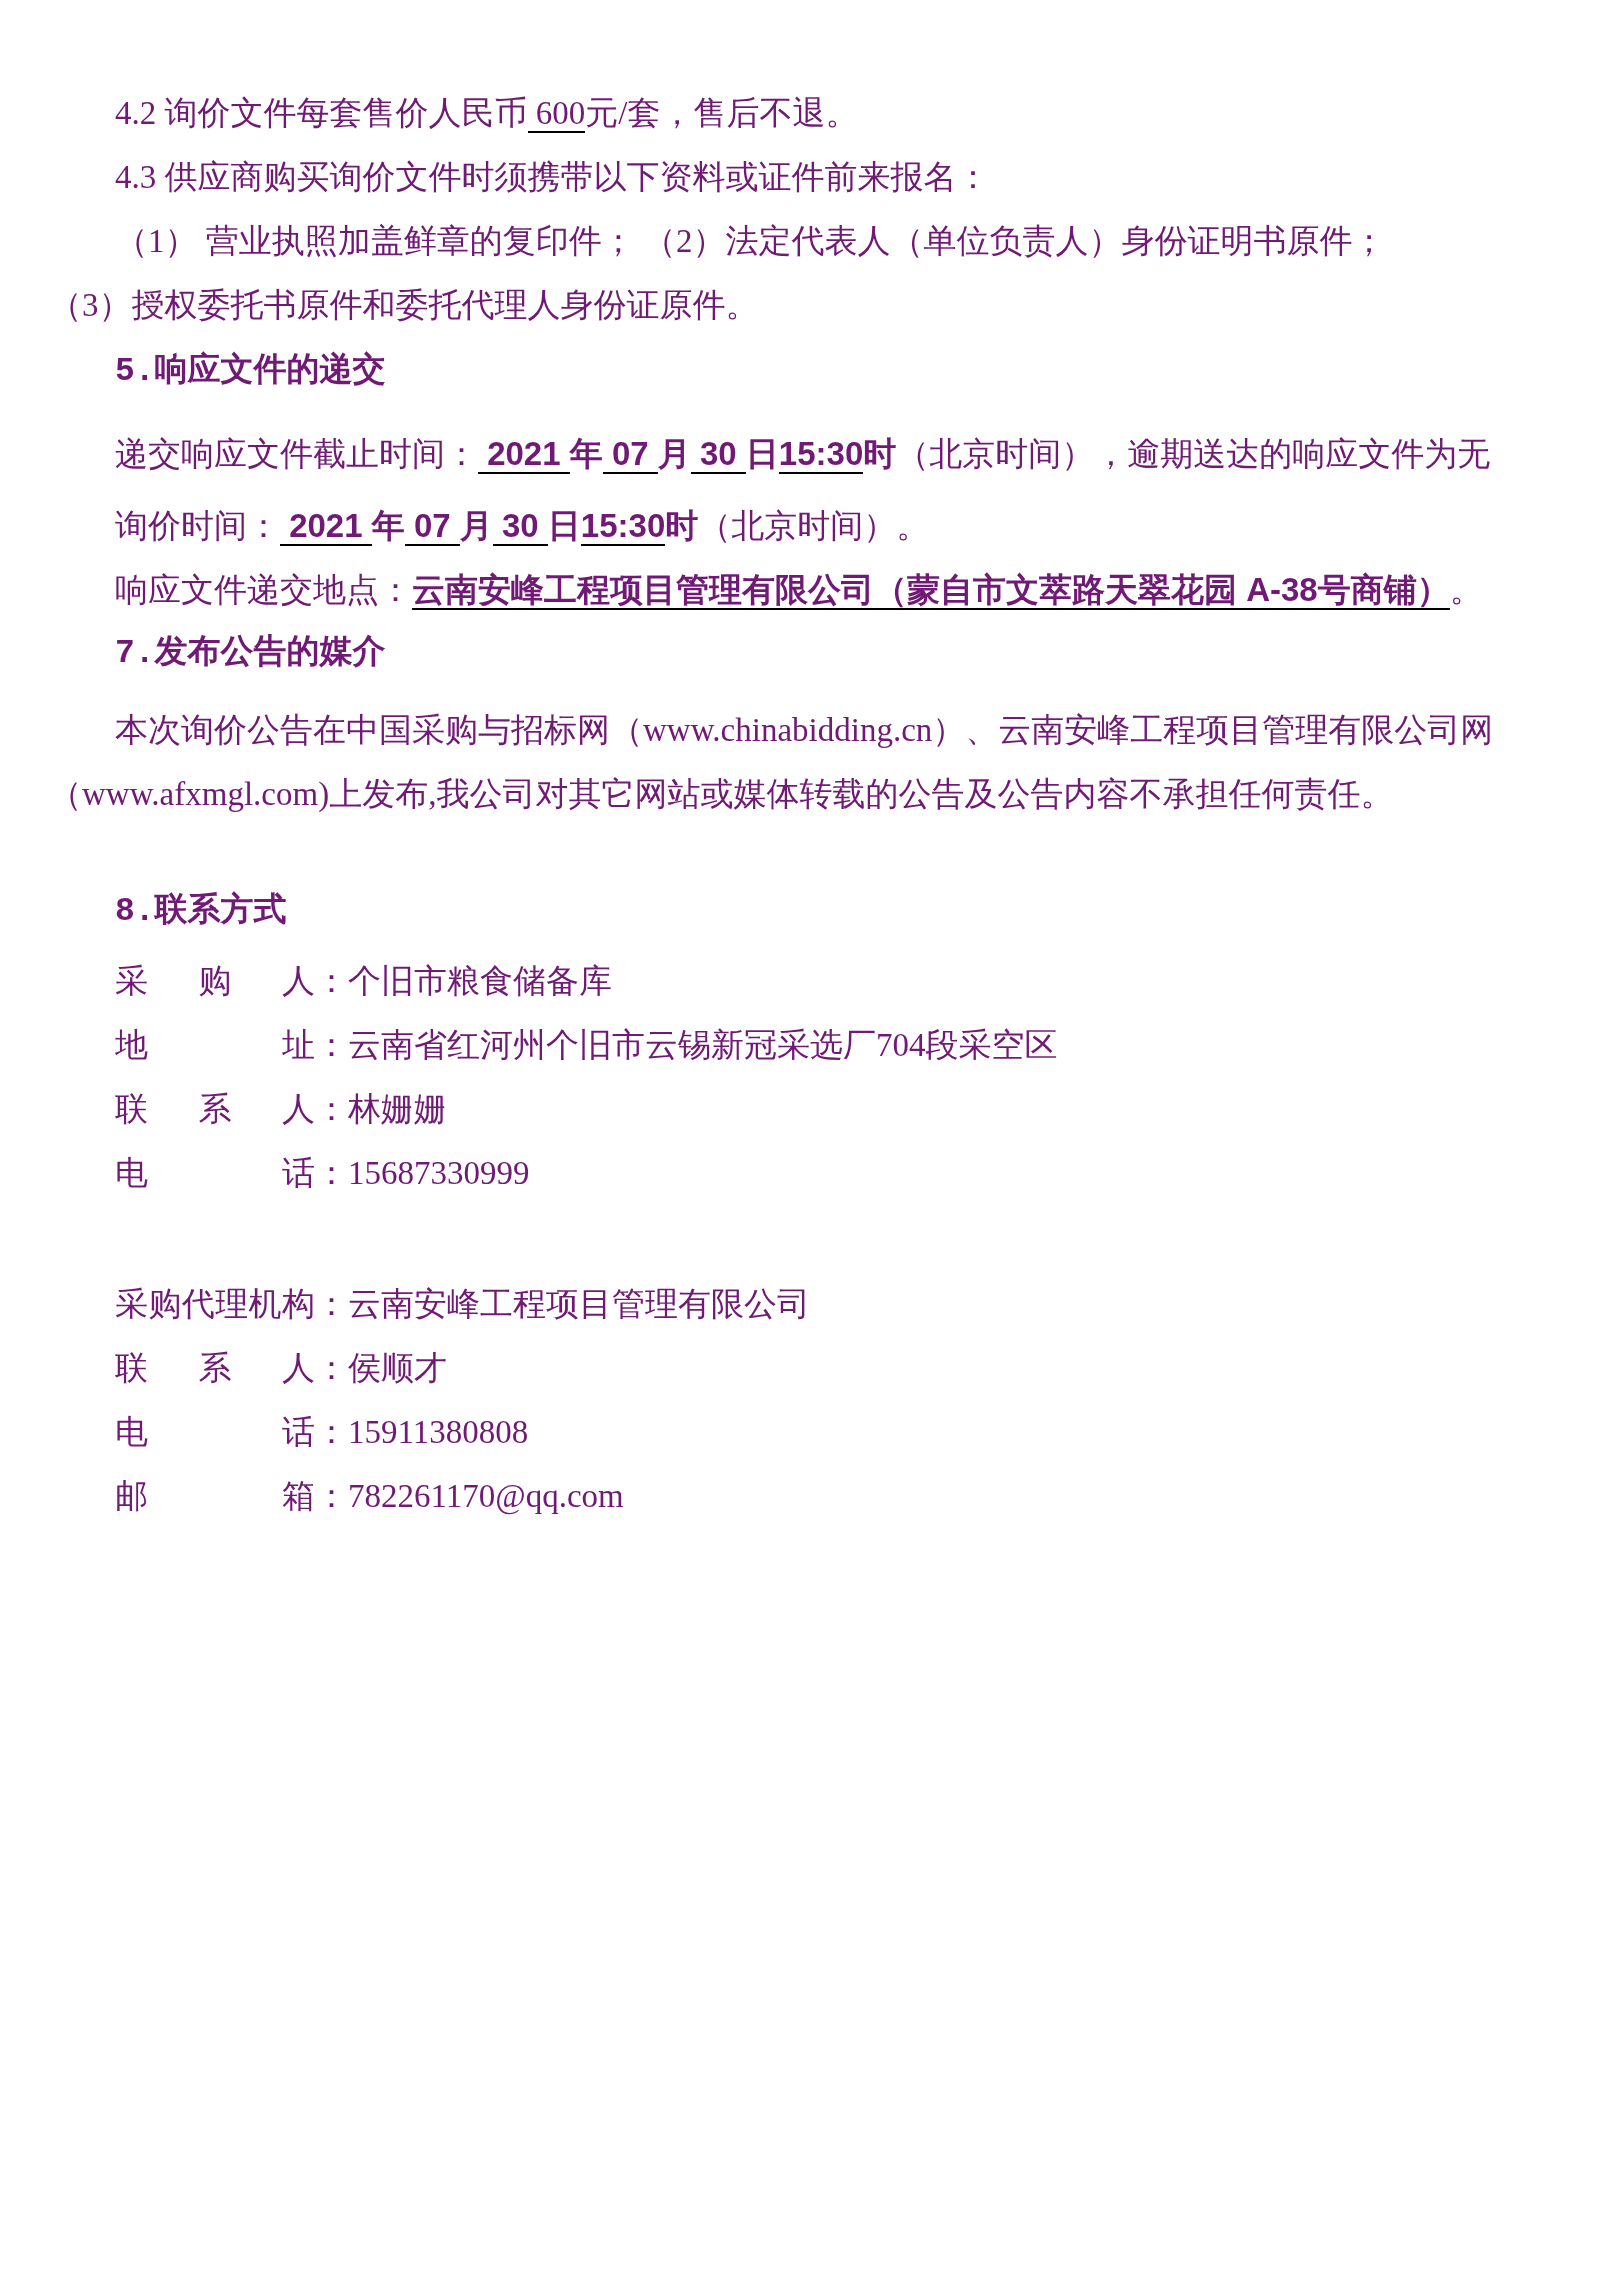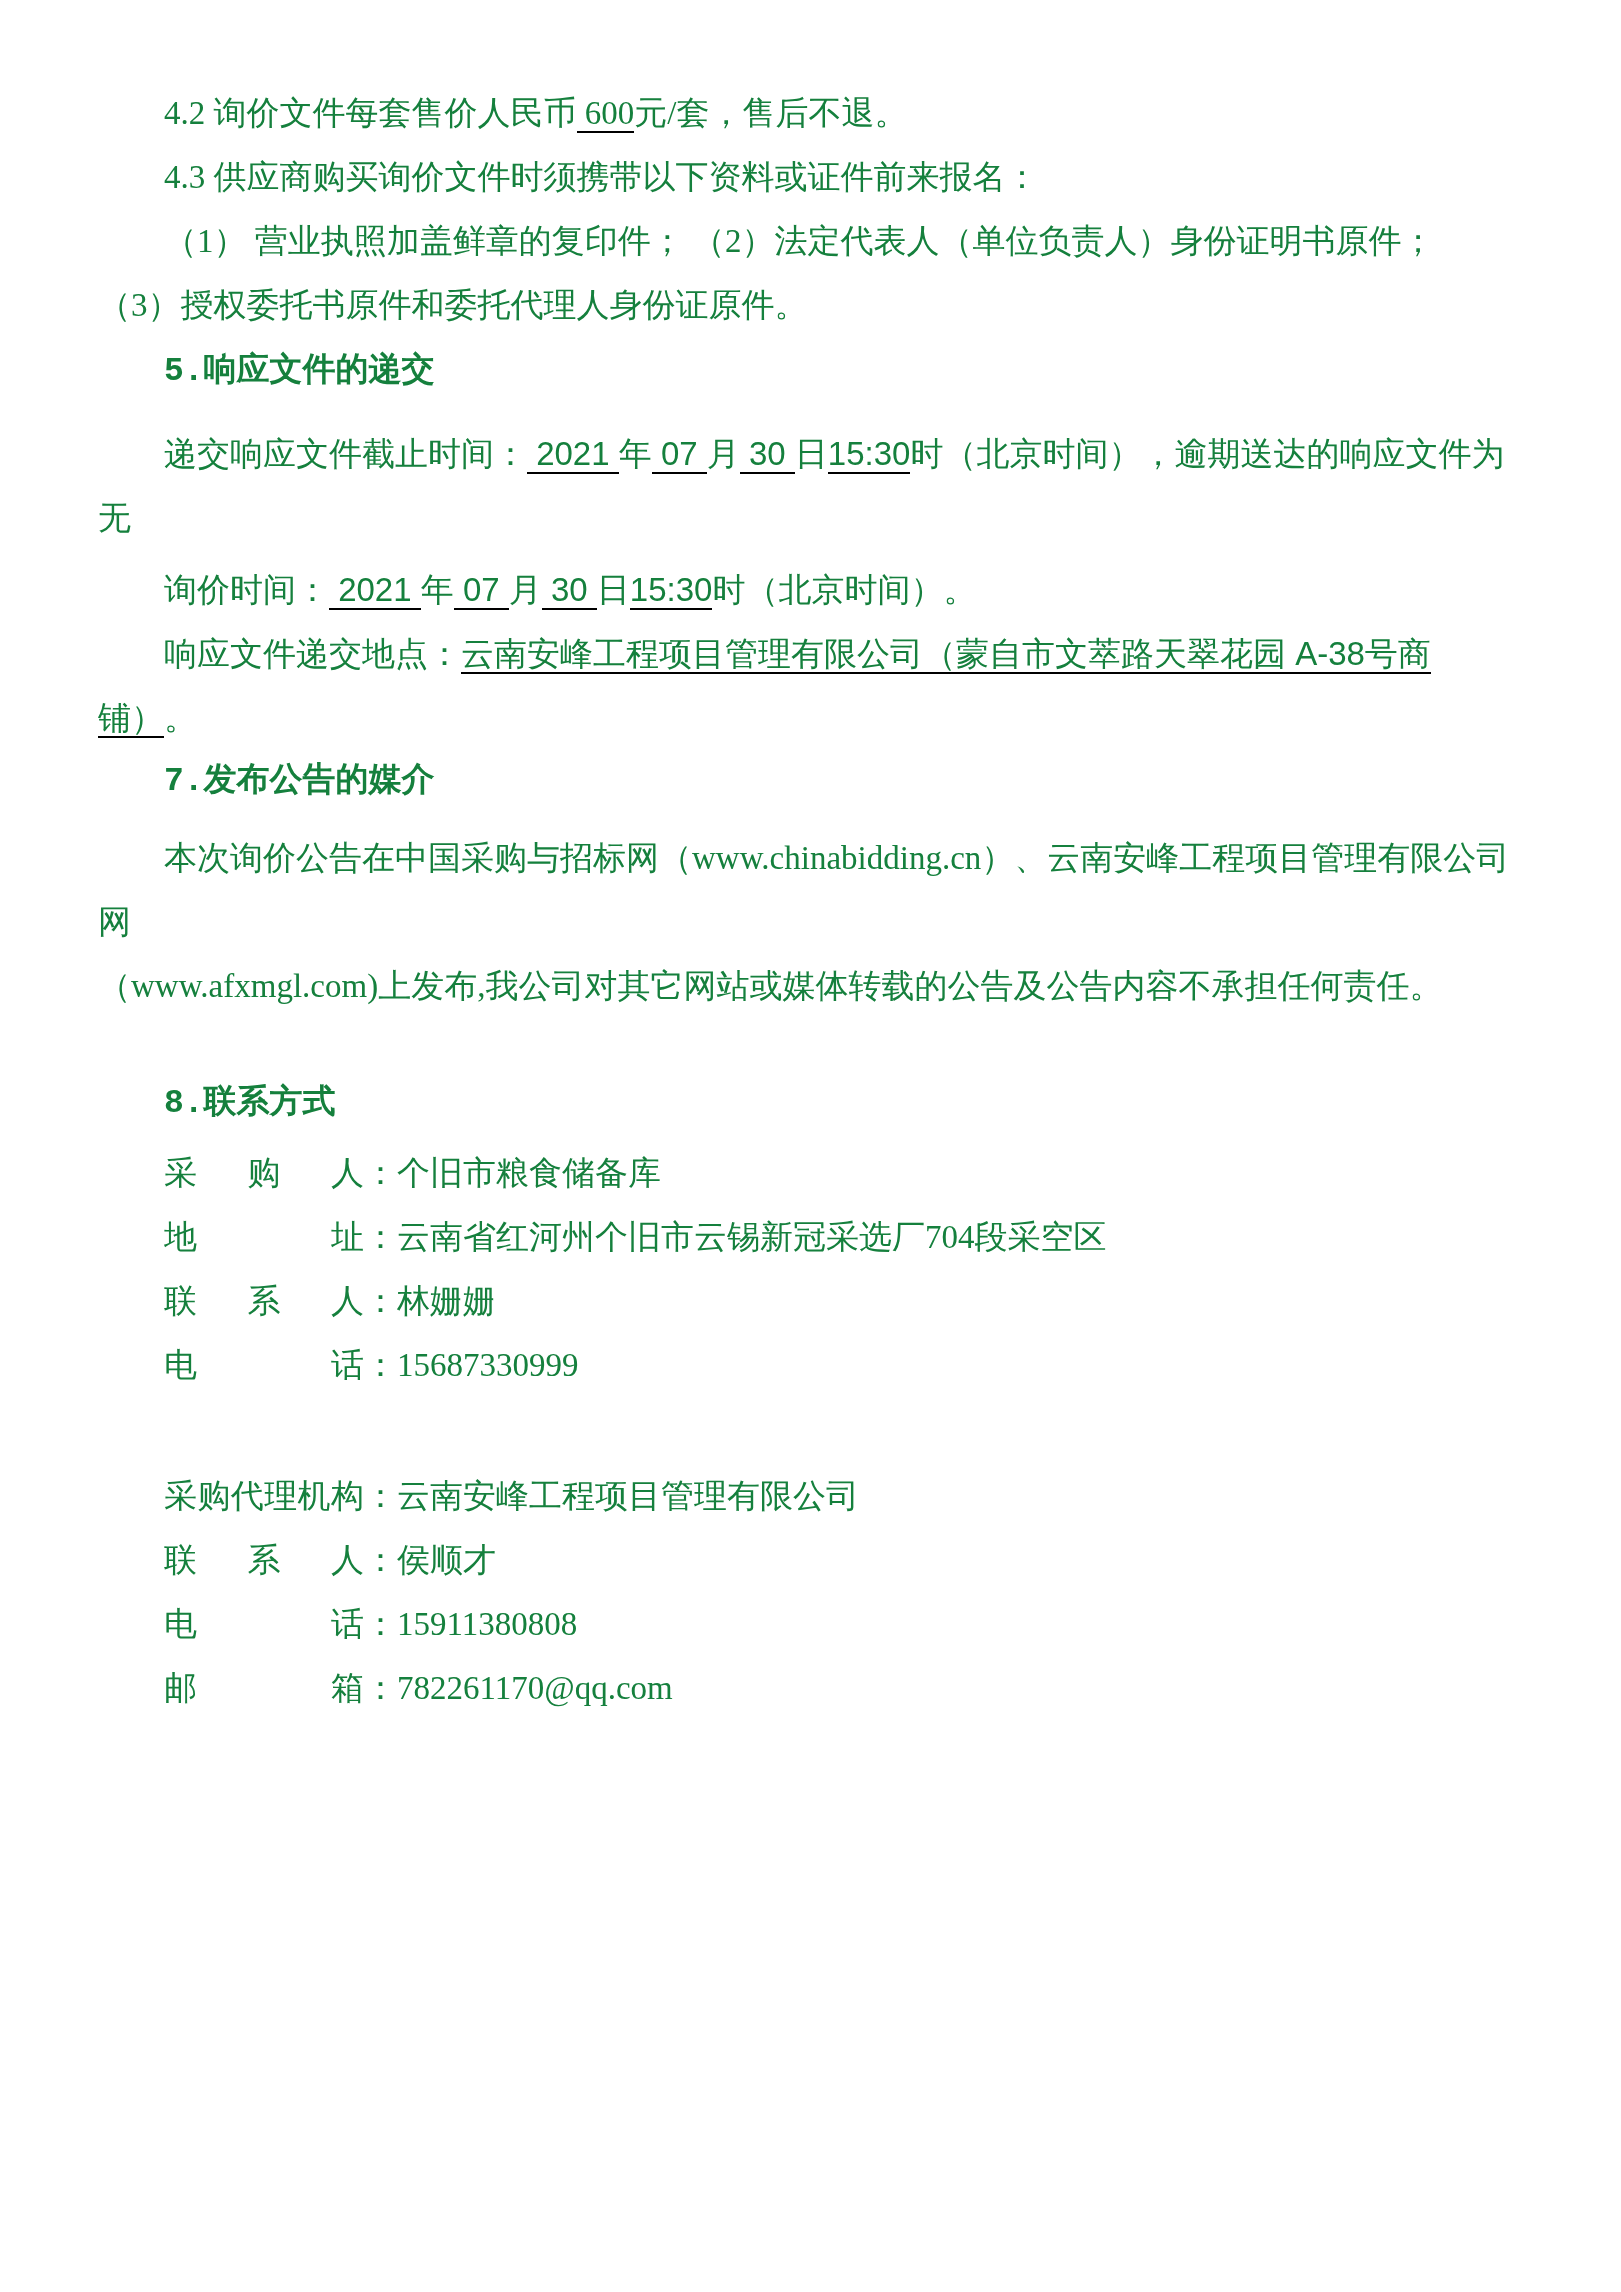--- a/index.html
+++ b/index.html
@@ -6,41 +6,41 @@
     margin: 0;
     padding: 0;
     background: #ffffff;
   }
   .page {
     position: relative;
     width: 1621px;
     height: 2293px;
     box-sizing: border-box;
     background: #ffffff;
-    color: #15803d;
-    padding: 81px 98px 0 98px;
+    color: #701a75;
+    padding: 81px 98px 0 49px;
     font-family: "Liberation Serif", "DejaVu Serif", serif;
     font-size: 33px;
     line-height: 64px;
     overflow: hidden;
   }
   p {
     margin: 0;
     padding: 0;
     white-space: pre-wrap;
   }
   .indent { text-indent: 2em; }
   .heading {
     font-family: Liberation Mono, monospace;
     font-weight: bold;
     text-indent: 2em;
   }
   .strong {
     font-family: "Liberation Sans", "DejaVu Sans", sans-serif;
-    font-weight: normal;
+    font-weight: bold;
     margin-top: 40px;
   }
   .u { border-bottom: 2.9px solid #000000; }
   .mt-3   { margin-top: 2.9px; }
   .mt-8   { margin-top: 7.8px; }
   .mt-12  { margin-top: 11.8px; }
   .mt-19  { margin-top: 18.6px; }
   .mt-55  { margin-top: 54px; }
   .mt-5   { margin-top: 4.9px; }
   .mt-68  { margin-top: 67px; }

